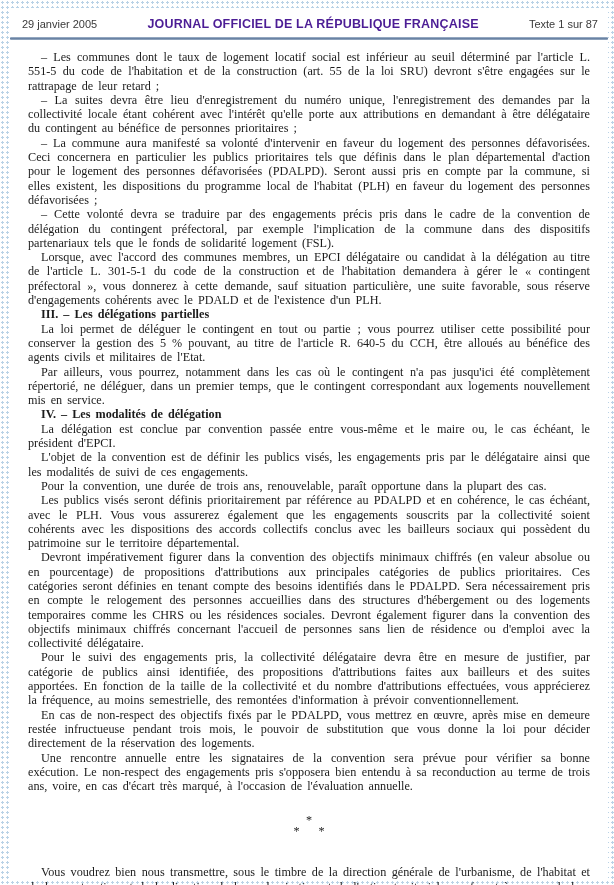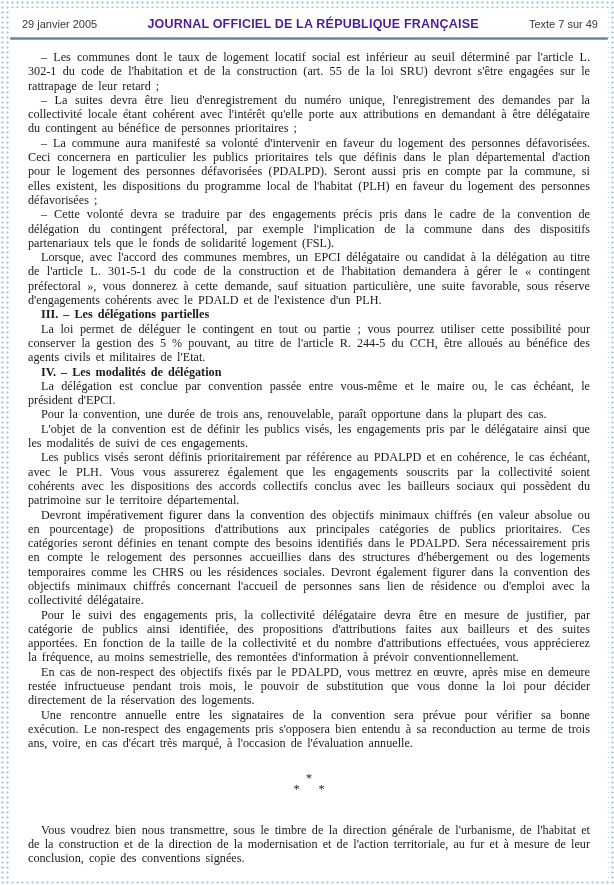--- a/index.html
+++ b/index.html
@@ -67,43 +67,44 @@
   .closing-block { margin-top: 26px; }
 </style>
 </head>
 <body>
 
 <div class="page">
 
   <div class="header">
     <span class="journal-date">29 janvier 2005</span>
     <span class="journal-title">JOURNAL OFFICIEL DE LA RÉPUBLIQUE FRANÇAISE</span>
-    <span class="texte-ref">Texte 7 sur 49</span>
+    <span class="texte-ref">Texte 1 sur 87</span>
   </div>
 
   <div class="header-rule"></div>
 
   <div class="content">
 
-    <p>– Les communes dont le taux de logement locatif social est inférieur au seuil déterminé par l'article L. 302-1 du code de l'habitation et de la construction (art. 55 de la loi SRU) devront s'être engagées sur le rattrapage de leur retard ;</p>
+    <p>– Les communes dont le taux de logement locatif social est inférieur au seuil déterminé par l'article L. 551-5 du code de l'habitation et de la construction (art. 55 de la loi SRU) devront s'être engagées sur le rattrapage de leur retard ;</p>
     <p>– La suites devra être lieu d'enregistrement du numéro unique, l'enregistrement des demandes par la collectivité locale étant cohérent avec l'intérêt qu'elle porte aux attributions en demandant à être délégataire du contingent au bénéfice de personnes prioritaires ;</p>
     <p>– La commune aura manifesté sa volonté d'intervenir en faveur du logement des personnes défavorisées. Ceci concernera en particulier les publics prioritaires tels que définis dans le plan départemental d'action pour le logement des personnes défavorisées (PDALPD). Seront aussi pris en compte par la commune, si elles existent, les dispositions du programme local de l'habitat (PLH) en faveur du logement des personnes défavorisées ;</p>
     <p>– Cette volonté devra se traduire par des engagements précis pris dans le cadre de la convention de délégation du contingent préfectoral, par exemple l'implication de la commune dans des dispositifs partenariaux tels que le fonds de solidarité logement (FSL).</p>
 
     <p>Lorsque, avec l'accord des communes membres, un EPCI délégataire ou candidat à la délégation au titre de l'article L. 301-5-1 du code de la construction et de l'habitation demandera à gérer le « contingent préfectoral », vous donnerez à cette demande, sauf situation particulière, une suite favorable, sous réserve d'engagements cohérents avec le PDALD et de l'existence d'un PLH.</p>
 
     <p class="section-heading">III. – Les délégations partielles</p>
 
-    <p>La loi permet de déléguer le contingent en tout ou partie ; vous pourrez utiliser cette possibilité pour conserver la gestion des 5 % pouvant, au titre de l'article R. 244-5 du CCH, être alloués au bénéfice des agents civils et militaires de l'Etat.</p>
+    <p>La loi permet de déléguer le contingent en tout ou partie ; vous pourrez utiliser cette possibilité pour conserver la gestion des 5 % pouvant, au titre de l'article R. 640-5 du CCH, être alloués au bénéfice des agents civils et militaires de l'Etat.</p>
+    <p>Par ailleurs, vous pourrez, notamment dans les cas où le contingent n'a pas jusqu'ici été complètement répertorié, ne déléguer, dans un premier temps, que le contingent correspondant aux logements nouvellement mis en service.</p>
 
     <p class="section-heading">IV. – Les modalités de délégation</p>
 
     <p>La délégation est conclue par convention passée entre vous-même et le maire ou, le cas échéant, le président d'EPCI.</p>
+    <p>L'objet de la convention est de définir les publics visés, les engagements pris par le délégataire ainsi que les modalités de suivi de ces engagements.</p>
     <p>Pour la convention, une durée de trois ans, renouvelable, paraît opportune dans la plupart des cas.</p>
-    <p>L'objet de la convention est de définir les publics visés, les engagements pris par le délégataire ainsi que les modalités de suivi de ces engagements.</p>
     <p>Les publics visés seront définis prioritairement par référence au PDALPD et en cohérence, le cas échéant, avec le PLH. Vous vous assurerez également que les engagements souscrits par la collectivité soient cohérents avec les dispositions des accords collectifs conclus avec les bailleurs sociaux qui possèdent du patrimoine sur le territoire départemental.</p>
     <p>Devront impérativement figurer dans la convention des objectifs minimaux chiffrés (en valeur absolue ou en pourcentage) de propositions d'attributions aux principales catégories de publics prioritaires. Ces catégories seront définies en tenant compte des besoins identifiés dans le PDALPD. Sera nécessairement pris en compte le relogement des personnes accueillies dans des structures d'hébergement ou des logements temporaires comme les CHRS ou les résidences sociales. Devront également figurer dans la convention des objectifs minimaux chiffrés concernant l'accueil de personnes sans lien de résidence ou d'emploi avec la collectivité délégataire.</p>
     <p>Pour le suivi des engagements pris, la collectivité délégataire devra être en mesure de justifier, par catégorie de publics ainsi identifiée, des propositions d'attributions faites aux bailleurs et des suites apportées. En fonction de la taille de la collectivité et du nombre d'attributions effectuées, vous apprécierez la fréquence, au moins semestrielle, des remontées d'information à prévoir conventionnellement.</p>
     <p>En cas de non-respect des objectifs fixés par le PDALPD, vous mettrez en œuvre, après mise en demeure restée infructueuse pendant trois mois, le pouvoir de substitution que vous donne la loi pour décider directement de la réservation des logements.</p>
     <p>Une rencontre annuelle entre les signataires de la convention sera prévue pour vérifier sa bonne exécution. Le non-respect des engagements pris s'opposera bien entendu à sa reconduction au terme de trois ans, voire, en cas d'écart très marqué, à l'occasion de l'évaluation annuelle.</p>
 
     <div class="star-separator">
       <div class="stars-top">*</div>
       <div class="stars-bottom">* *</div>
     </div>

